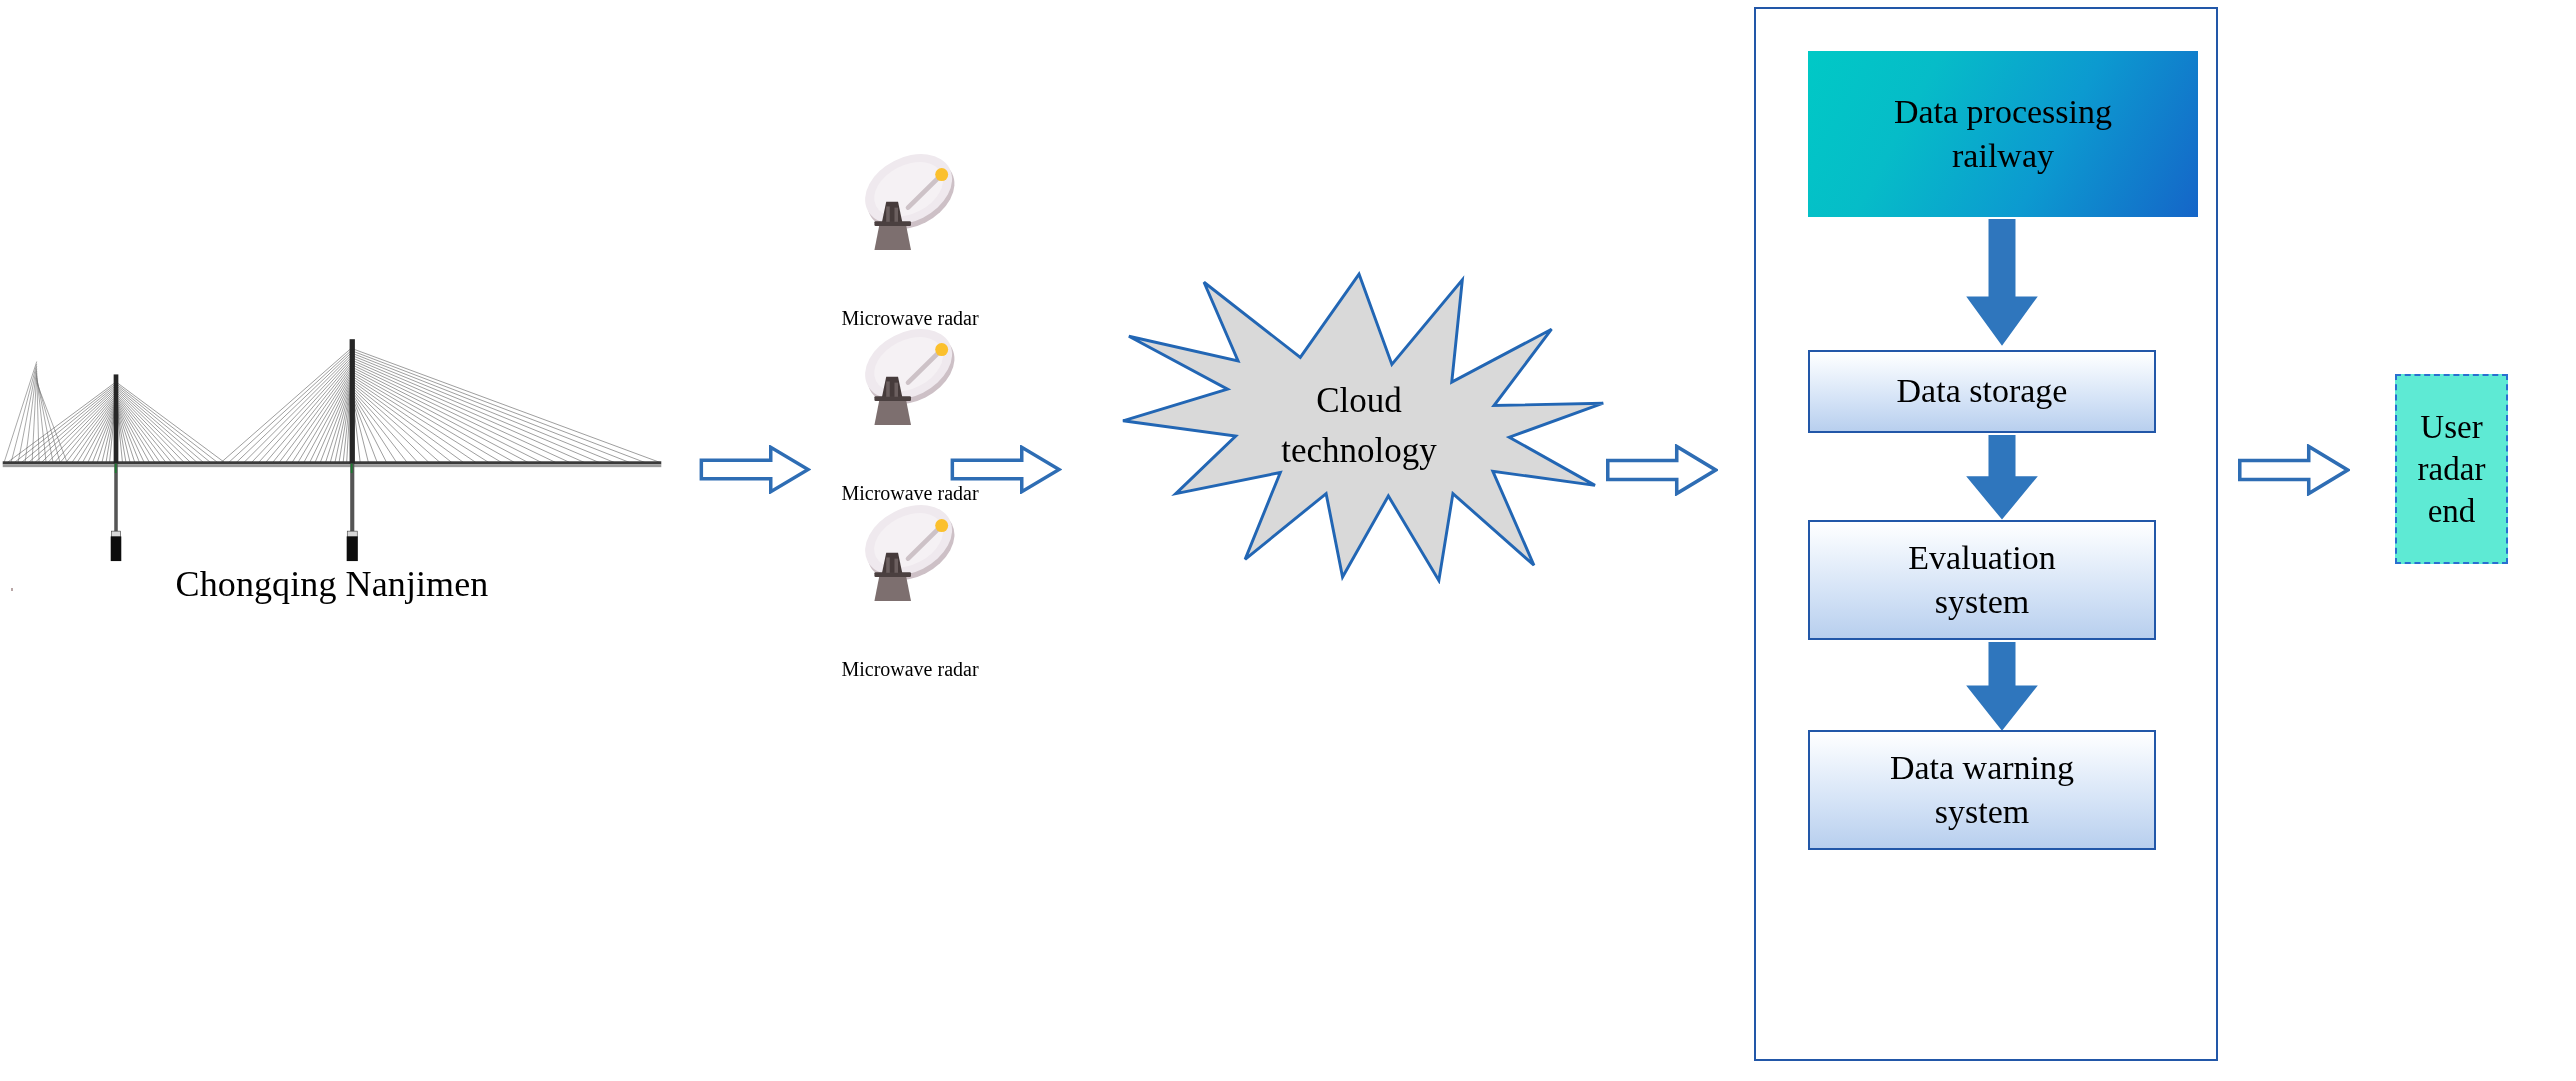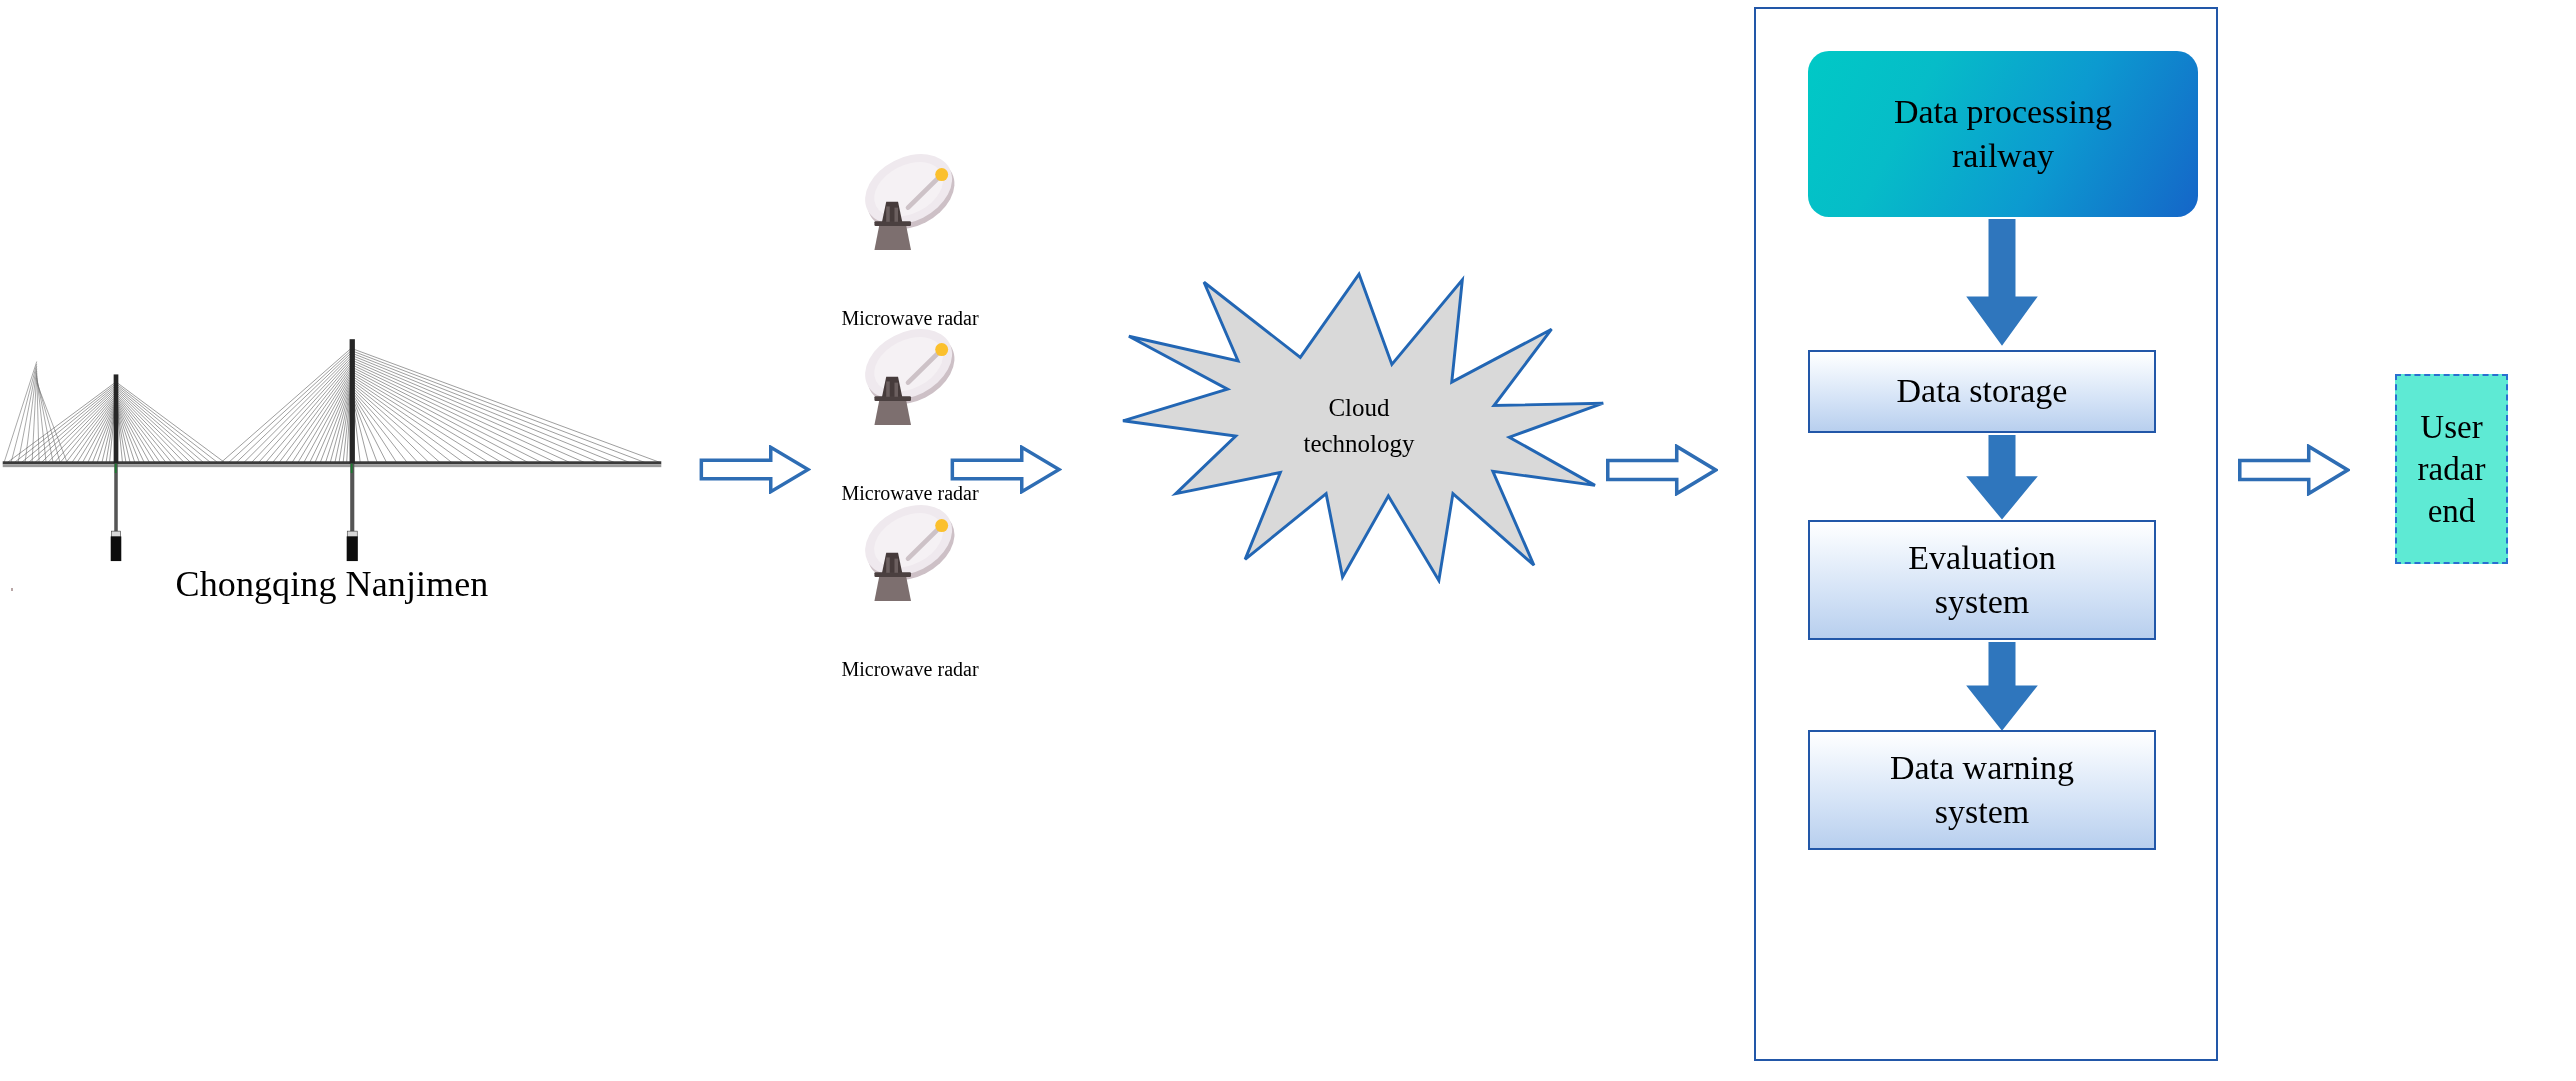--- a/index.html
+++ b/index.html
@@ -38,35 +38,34 @@
   #arrow-radar-cloud{left:950px;top:445px;}
   #arrow-cloud-panel{left:1606px;top:444px;}
   #arrow-panel-user{left:2238px;top:444px;}
 
   
   #cloud-star{left:1112px;top:267px;width:494px;height:317px;}
   #cloud-star svg{display:block;}
   #cloud-star-label{
     position:absolute;left:0;top:0;width:494px;height:317px;
     display:flex;flex-direction:column;align-items:center;justify-content:center;
-    font-size:25px;line-height:1.42;text-align:center;
+    font-size:35px;line-height:1.42;text-align:center;
     pointer-events:none;
   }
 
   
   #panel-frame{
     left:1754px;top:7px;width:464px;height:1054px;
     border:2.9px solid #2257a8;box-sizing:border-box;background:#fff;
   }
   #dpc-box{
     left:1808px;top:51px;width:390px;height:166px;
     background:linear-gradient(118deg,#00c9c6 0%,#06bcc8 28%,#0c9ad0 62%,#1565c8 100%);
     display:flex;align-items:center;justify-content:center;
     box-sizing:border-box;
-    border-radius:21px;
   }
   #dpc-box .boxtext{font-size:34px;line-height:1.28;text-align:center;}
 
   .flowbox{
     position:absolute;left:1808px;width:348px;
     border:2.4px solid #2257a8;box-sizing:border-box;
     background:linear-gradient(180deg,#ffffff 0%,#f2f7fd 18%,#d3e2f6 62%,#b8cfee 100%);
     display:flex;align-items:center;justify-content:center;
   }
   .flowbox .boxtext{font-size:34px;line-height:1.3;text-align:center;}

